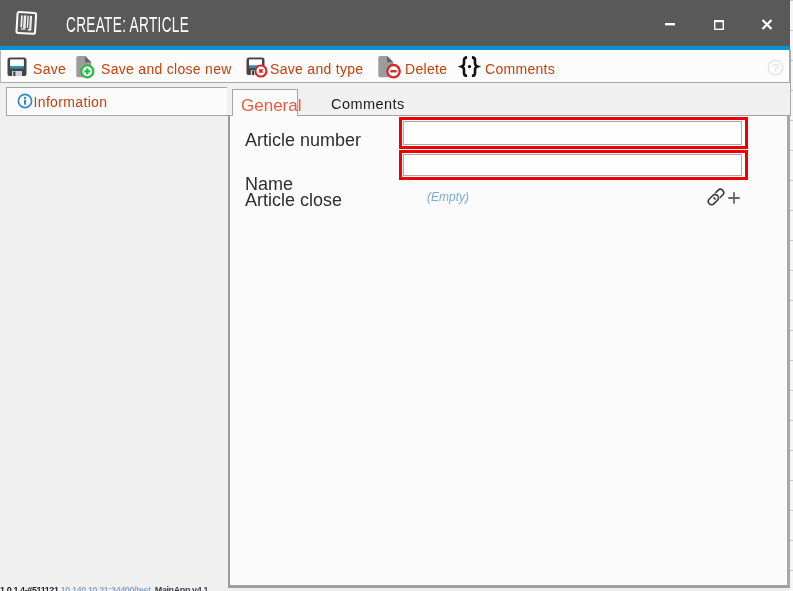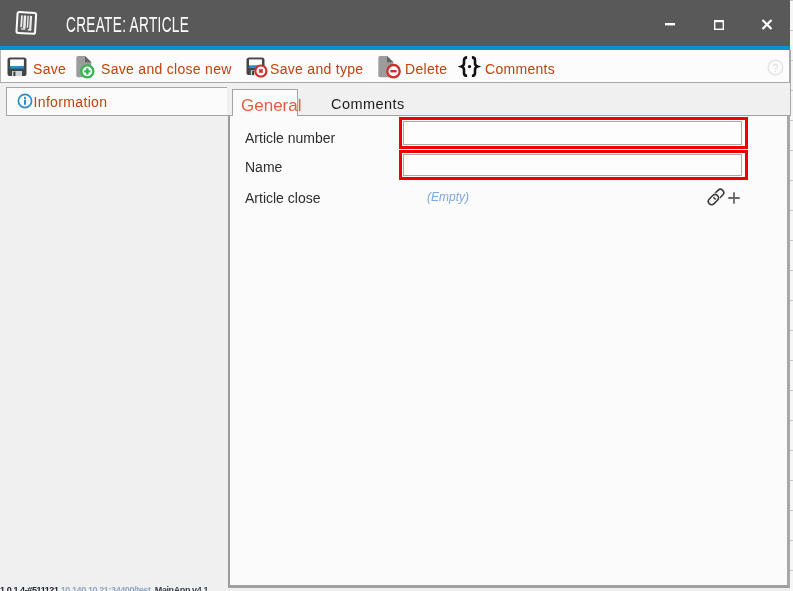--- a/index.html
+++ b/index.html
@@ -34,21 +34,21 @@
   #mainpanel { left:228px; top:115px; width:562px; height:473px; background:#fbfbfb;
      border-left:2px solid #9b9b9b; border-top:1px solid #a2a2a2; border-right:3px solid #a8a8a8; border-bottom:3px solid #a0a0a0; }
   #belowpanel { left:227px; top:588px; width:563px; height:3px; background:#efefef; }
 
   #tab-general { left:232px; top:89px; width:66px; height:27px; background:#fbfbfb;
      border:1px solid #a5a5a5; border-bottom:none; }
   #general-text { left:241px; top:96.2px; font-size:17px; color:#e65c3e; }
   #comments-text { left:311px; top:95.8px; font-size:14.5px; color:#1c1c1c; letter-spacing:0.45px;margin-left:20px; }
 
   
-  .flabel { position:absolute; font-size:14px; color:#2e2e2e; }
+  .flabel { position:absolute; font-size:18px; color:#2e2e2e; }
   .redbox { position:absolute; left:399px; width:349px; border:3px solid #f10000; background:#fdfdfd; }
   .redbox .inner { position:absolute; left:1px; top:1px; right:3px; bottom:1px; border:1px solid #a9a9a9; background:#fdfdfd; }
   #empty-text { left:427px; top:189.5px; font-size:12px; color:#7da9d8;font-style:italic; }
 
   
   #tinytext { left:0px; top:584.5px; width:227px; height:6.5px; overflow:hidden; font-size:9px; font-weight:600; white-space:pre; letter-spacing:-0.4px; }
 </style>
 </head>
 <body>
   <div class="abs" id="sliver"></div>
@@ -142,21 +142,21 @@
   <div class="abs" id="infotext">Information</div>
 
   <div class="abs" id="tabstrip"></div>
   <div class="abs" id="mainpanel"></div>
   <div class="abs" id="belowpanel"></div>
   <div class="abs" id="tab-general"></div>
   <div class="abs" id="general-text">General</div>
   <div class="abs" id="comments-text">Comments</div>
 
   <div class="flabel" style="left:245px;top:130px">Article number</div>
-  <div class="flabel" style="left:245px;top:159px">Name</div>
+  <div class="flabel" style="left:245px;top:174px">Name</div>
   <div class="flabel" style="left:245px;top:190px">Article close</div>
 
   <div class="redbox" style="top:117px;height:32px">
     <div class="inner"></div>
   </div>
   <div class="redbox" style="top:149.5px;height:30px">
     <div class="inner"></div>
   </div>
 
   <div class="abs" id="empty-text">(Empty)</div>

